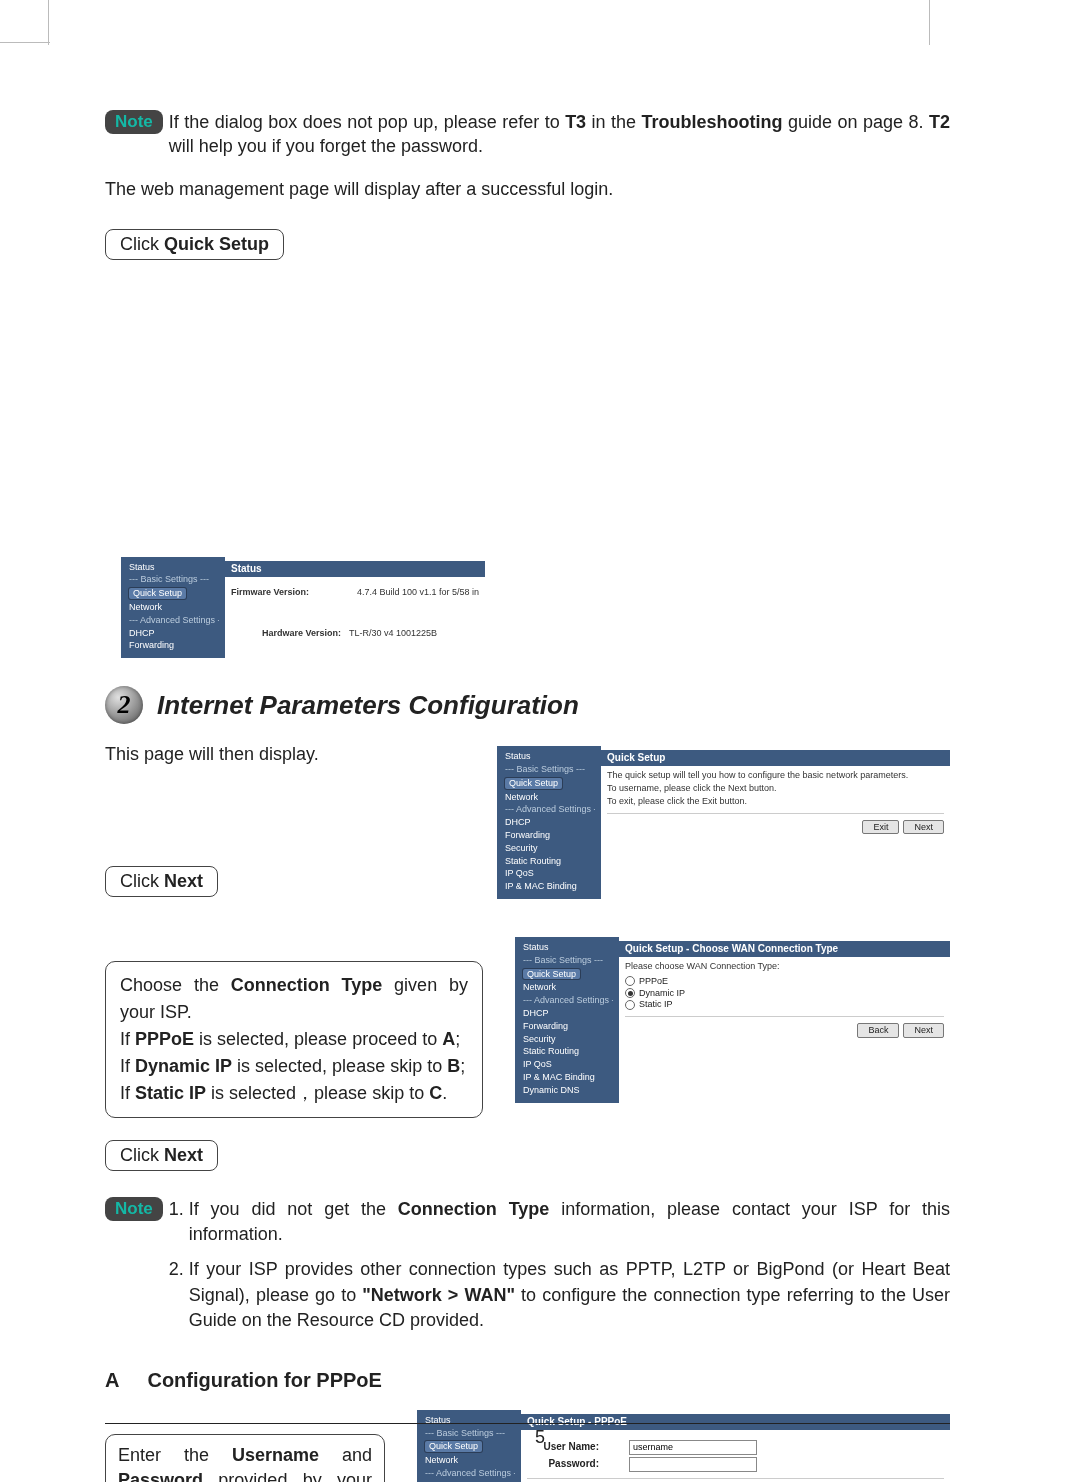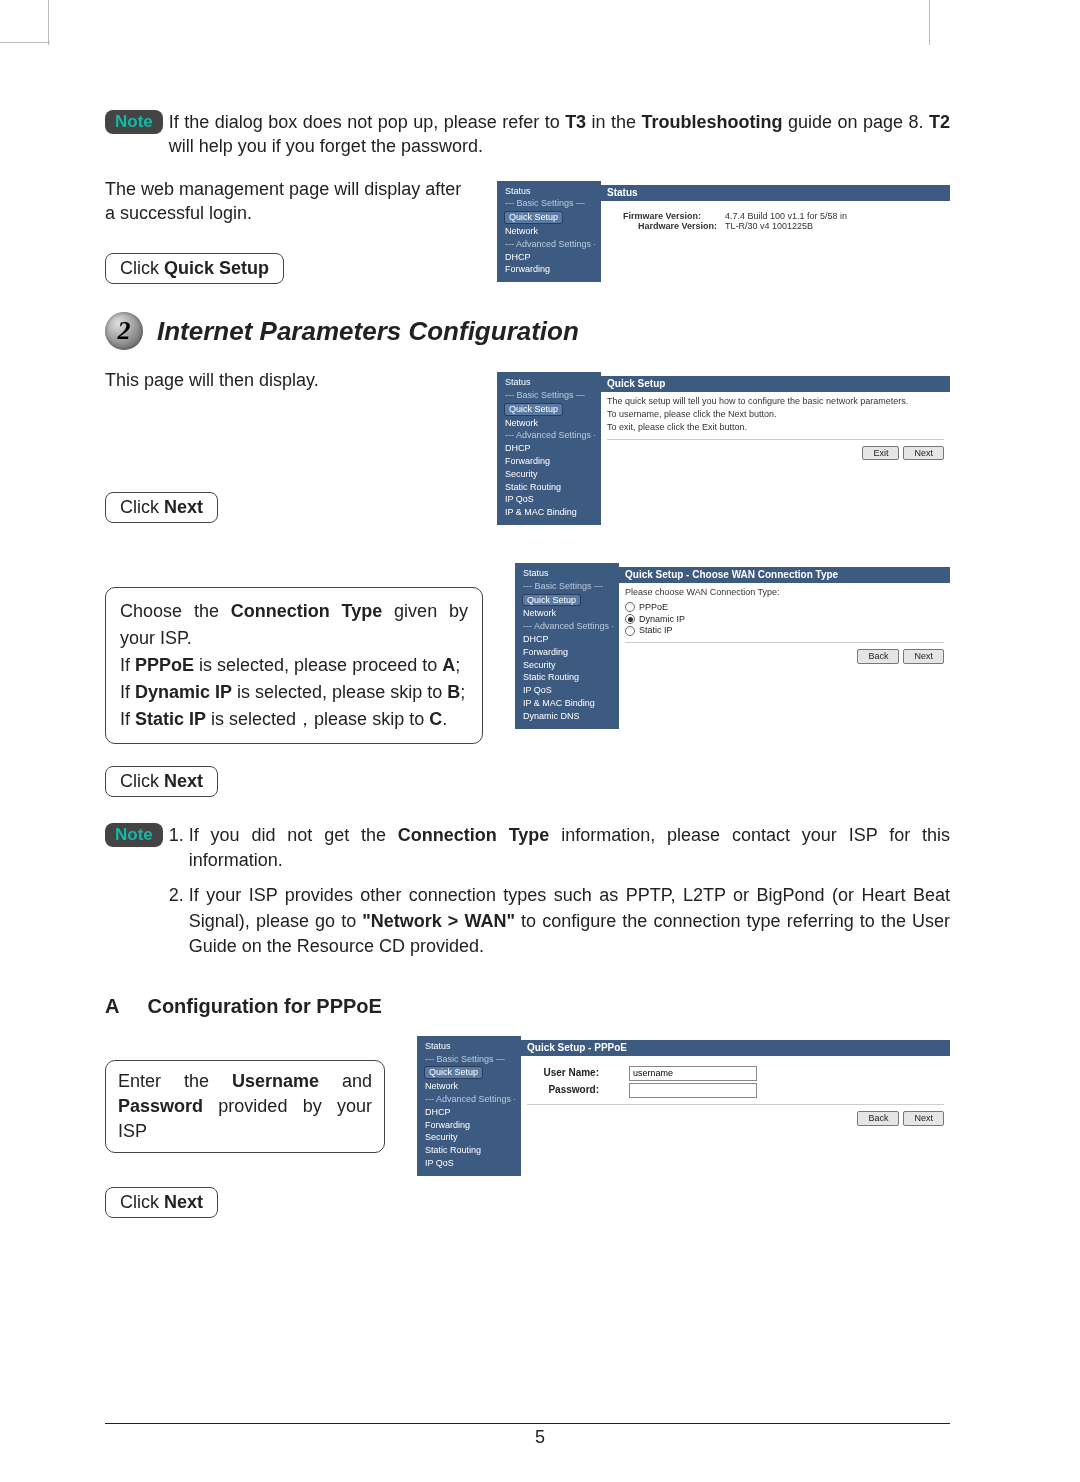--- a/index.html
+++ b/index.html
@@ -238,45 +238,45 @@
     <div class="v2"></div>
   </div>
 
   <div class="inner">
 
     <div class="note-row">
       <span class="note-badge">Note</span>
       <div class="note-text" id="note1">If the dialog box does not pop up, please refer to <b>T3</b> in the <b>Troubleshooting</b> guide on page 8. <b>T2</b> will help you if you forget the password.</div>
     </div>
 
-    <div class="side-by-side" style="align-items:flex-start;">
+    <div class="side-by-side" style="align-items:flex-start;flex-direction:column;">
       <div class="lhs">
         <div class="para" style="margin-top:0;">The web management page will display after a successful login.</div>
         <div style="height:18px;"></div>
         <span class="click-box" id="cqs">Click <b>Quick Setup</b></span>
       </div>
       <div class="rhs">
         <div class="screenshot" id="ss1">
             <div class="nav">
               <div class="">Status</div>
               <div class="dim">--- Basic Settings ---</div>
               <div><span class="sel">Quick Setup</span></div>
               <div class="">Network</div>
               <div class="dim">--- Advanced Settings ---</div>
               <div class="">DHCP</div>
               <div class="">Forwarding</div>
             </div>
             <div class="pane">
               <div class="pane-title">Status</div>
               <div style="height:6px"></div>
               <div class="kv" style="display:flex;">
-                <span style="width:110px;text-align:center;margin-right:8px;"><b>Firmware Version:</b></span>
+                <span style="width:110px;text-align:left;margin-right:16px;"><b>Firmware Version:</b></span>
                 <span>4.7.4 Build 100 v1.1 for 5/58 in</span>
               </div>
-              <div class="kv" style="display:flex;">
+              <div class="kv" style="display:flex;margin-top:31px;">
                 <span style="width:110px;text-align:right;margin-right:8px;"><b>Hardware Version:</b></span>
                 <span>TL-R/30 v4 1001225B</span>
               </div>
             </div>
           </div>
       </div>
     </div>
 
     <div class="step-header">
       <div class="step-num">2</div>

